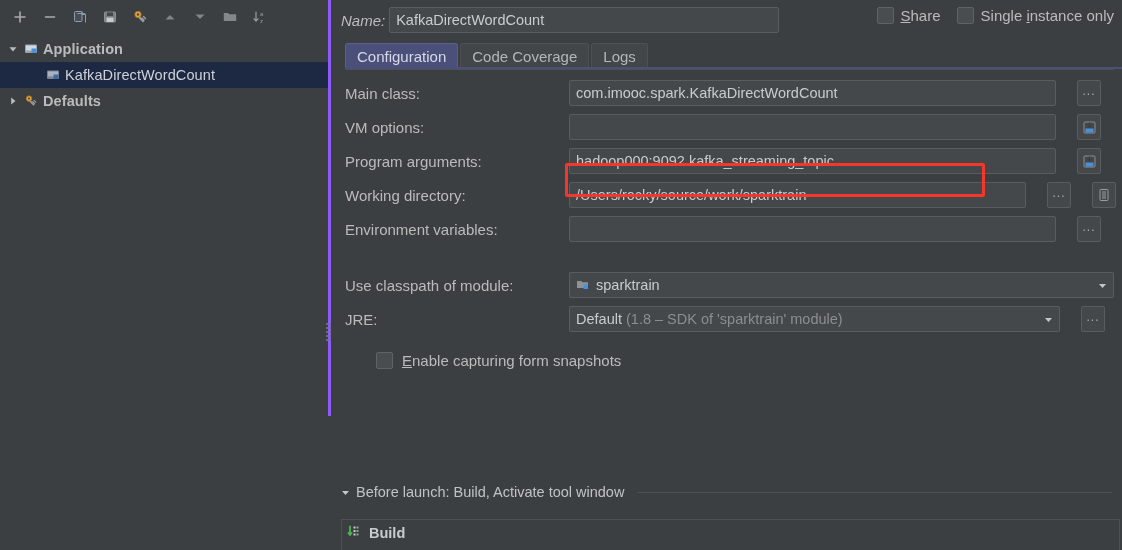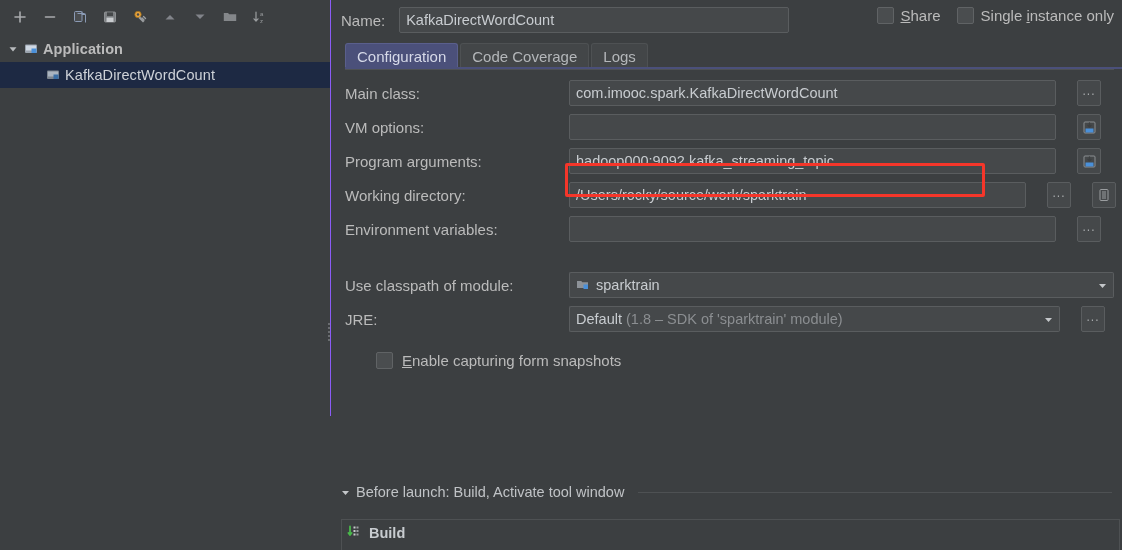--- a/index.html
+++ b/index.html
@@ -23,21 +23,21 @@
     display: flex;
   }
 
   
   .left-panel {
     width: 331px;
     height: 416px;
     background: #3c3f41;
     position: relative;
     flex: 0 0 331px;
-    border-right: 1px solid #8b5cf6;
+    border-right: 3px solid #8b5cf6;
     box-sizing: border-box;
   }
   .toolbar {
     height: 34px;
     display: flex;
     align-items: center;
     padding: 0 6px;
     gap: 2px;
     background: #3c3f41;
   }
@@ -118,21 +118,22 @@
 
   .name-row {
     display: flex;
     align-items: center;
     height: 40px;
     padding: 0 0 0 10px;
   }
   .name-label {
     font-size: 15px;
     color: #bbbbbb;
-    margin-right: 14px;
+    margin-right: 4px;
+    font-style: italic;
   }
   .txt {
     background: #45484a;
     border: 1px solid #5a5d5f;
     border-radius: 2px;
     height: 26px;
     color: #c8ccd0;
     font-size: 14.5px;
     font-family: "Liberation Sans", sans-serif;
     padding: 0 6px;
@@ -420,20 +421,36 @@
         <span class="tree-icon">
           <svg width="14" height="14" viewBox="0 0 14 14">
             <rect x="1" y="2.5" width="12" height="8.5" rx="1" fill="#7d858f"></rect>
             <rect x="2" y="3.5" width="10" height="5" fill="#aab4c0"></rect>
             <rect x="7.5" y="6.5" width="5" height="4.5" fill="#3b6ea5"></rect>
           </svg>
         </span>
         <span class="tree-label">KafkaDirectWordCount</span>
       </div>
 
+      <div class="tree-row">
+        <span class="tw">
+          <svg width="10" height="10" viewBox="0 0 10 10">
+              <path d="M3.2 1.5v7L7.5 5z" fill="#b8bbbe"></path>
+            </svg>
+        </span>
+        <span class="tree-icon">
+          <svg width="14" height="14" viewBox="0 0 14 14">
+            <circle cx="5" cy="4.6" r="2.8" fill="#e8a33d" stroke="#9a6d1d" stroke-width="0.7"></circle>
+            <circle cx="5" cy="4.6" r="1" fill="#3c3f41"></circle>
+            <path d="M6.8 6.4l4 4-1.3 1.3-4-4z" fill="#9a9d9f"></path>
+            <path d="M10 6.3l1.8 1.8M8.7 7.6l1.8 1.8" stroke="#9a9d9f" stroke-width="1.2" stroke-linecap="round"></path>
+          </svg>
+        </span>
+        <span class="tree-label">Defaults</span>
+      </div>
 
     </div>
 
     <div class="splitter">
       <div class="pair">
           <i></i>
           <i></i>
         </div>
       <div class="pair">
           <i></i>

